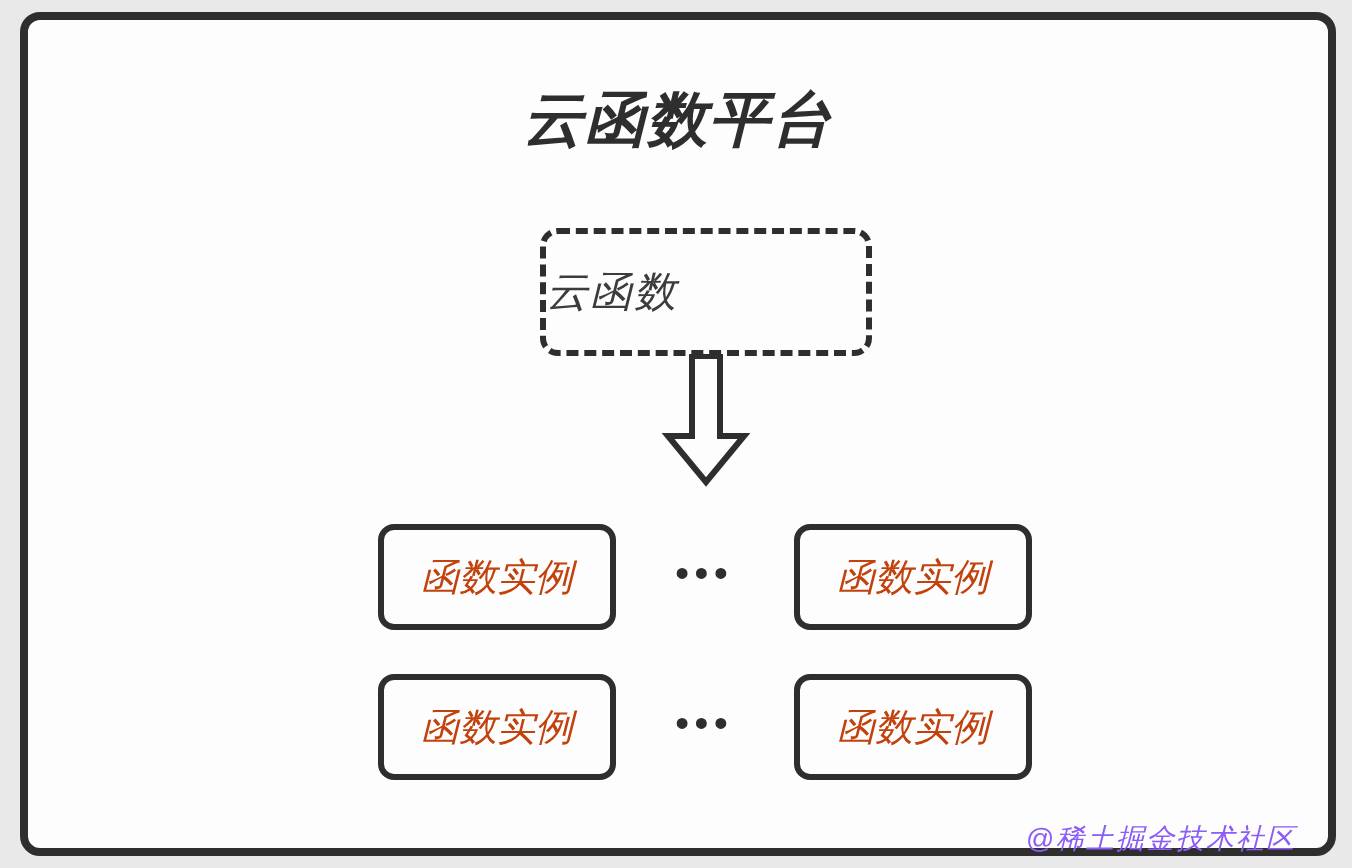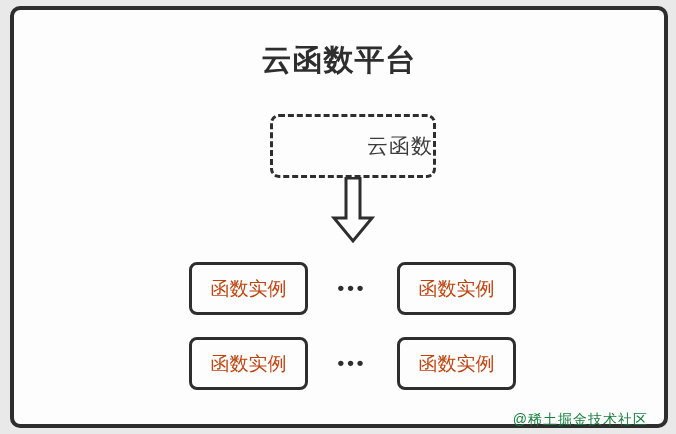--- a/index.html
+++ b/index.html
@@ -17,20 +17,21 @@
   }
   .card {
     position: absolute;
     left: 10px;
     top: 6px;
     width: 650px;
     height: 414px;
     background: #fdfdfd;
     border: 4px solid #2e2e2e;
     border-radius: 10px;
+    font-style: italic;
   }
   .title {
     position: absolute;
     left: 0;
     top: 30px;
     width: 100%;
     text-align: center;
     font-size: 30px;
     font-weight: bold;
     color: #2e2e2e;
@@ -40,21 +41,21 @@
     position: absolute;
     left: 256px;
     top: 104px;
     width: 160px;
     height: 58px;
     border: 3px dashed #2e2e2e;
     border-radius: 9px;
     background: #fdfdfd;
     display: flex;
     align-items: center;
-    justify-content: flex-end;
+    justify-content: flex-start;
   }
   .cloud-box .label {
     font-size: 21px;
     color: #3c3c3c;
     letter-spacing: 1px;
   }
   .arrow {
     position: absolute;
     left: 317px;
     top: 167px;
@@ -91,21 +92,21 @@
     letter-spacing: 3px;
     line-height: 19px;
   }
   .dots-row1 { top: 268px; }
   .dots-row2 { top: 343px; }
   .watermark {
     position: absolute;
     right: 16px;
     top: 401px;
     font-size: 14px;
-    color: #15803d;
+    color: #8b5cf6;
     letter-spacing: 1px;
   }
 </style>
 </head>
 <body>
 
 <div class="canvas">
   <div class="card">
 
     <div class="title">云函数平台</div>

